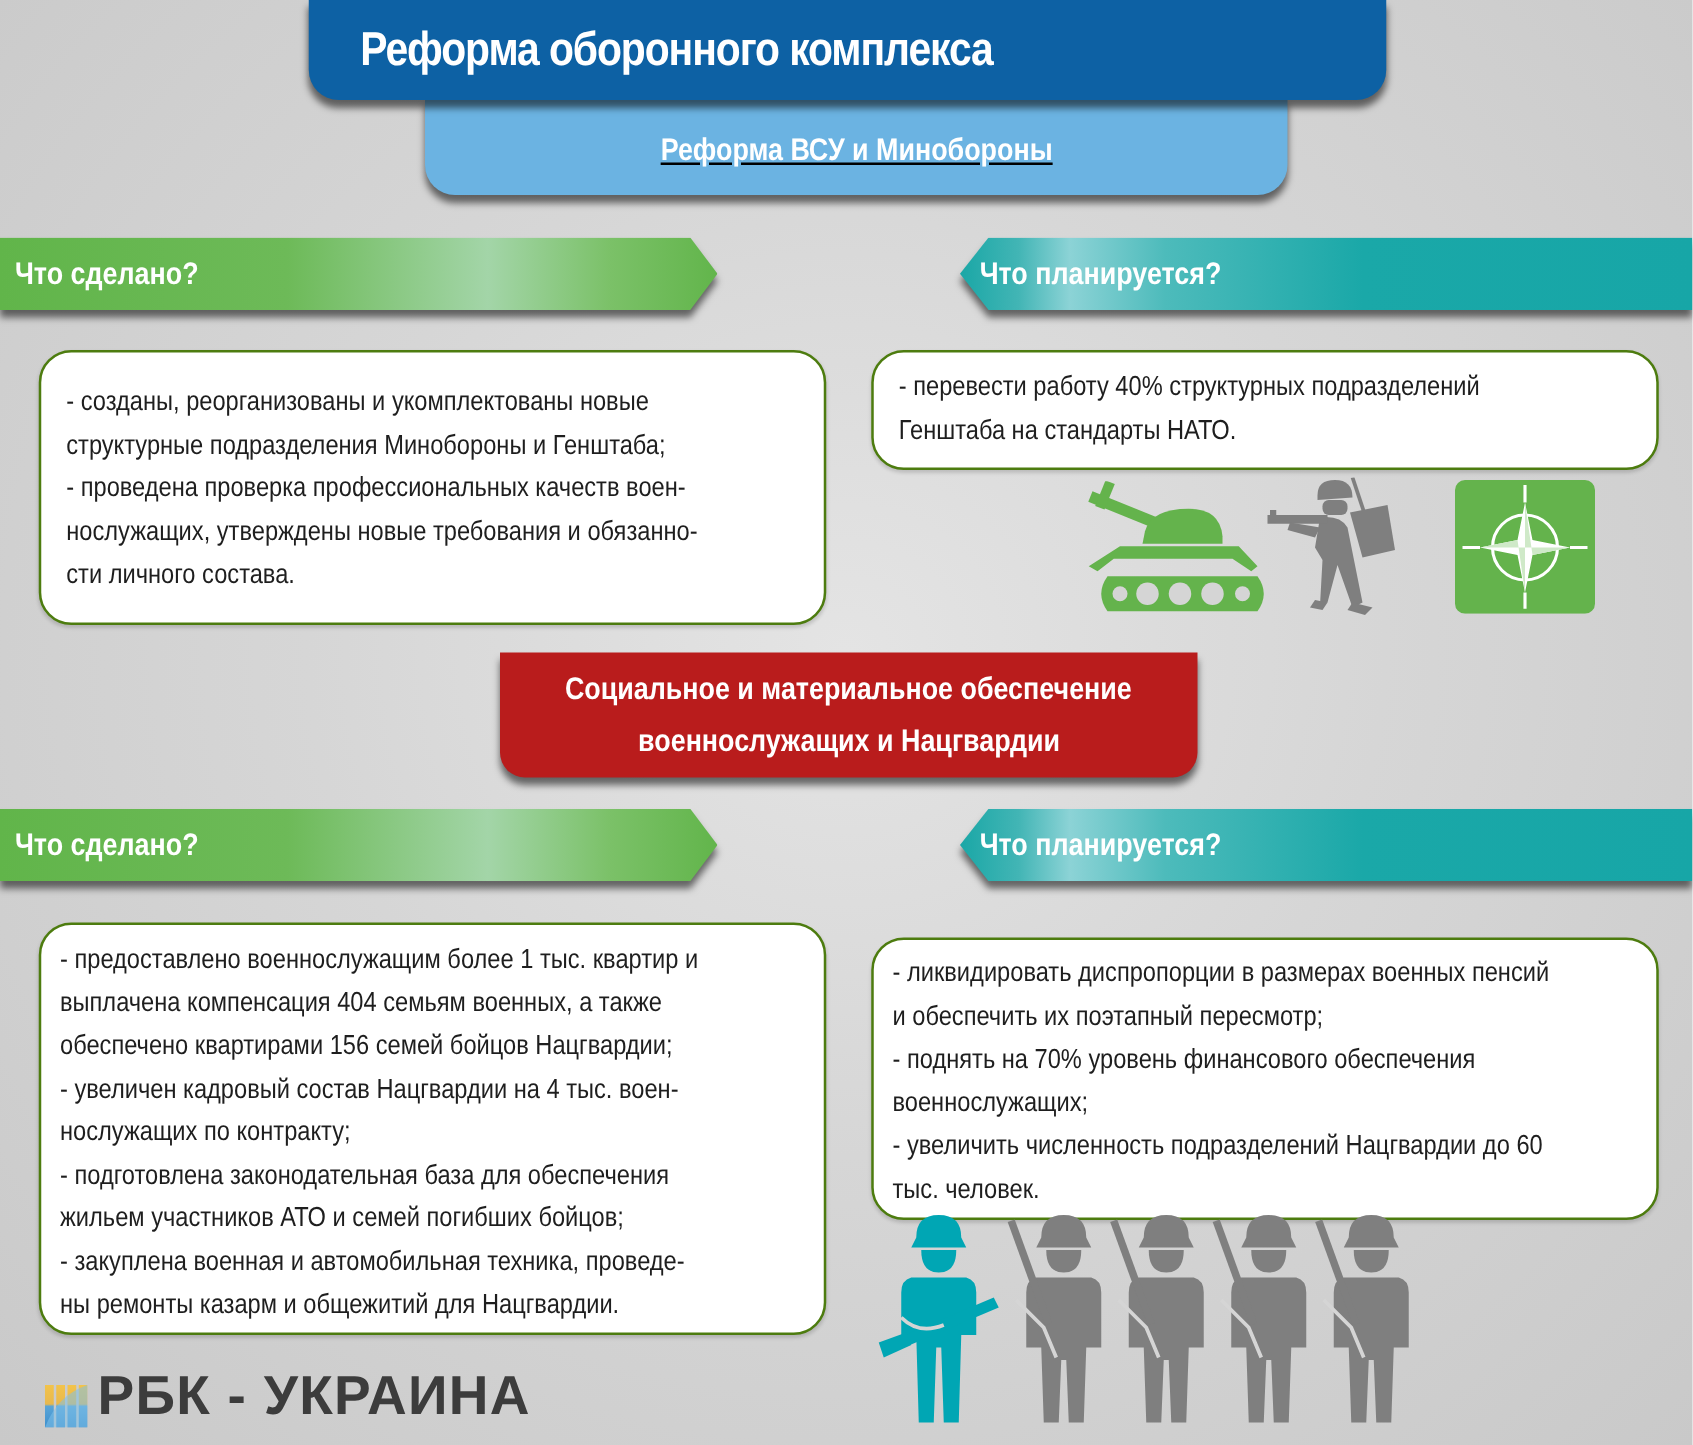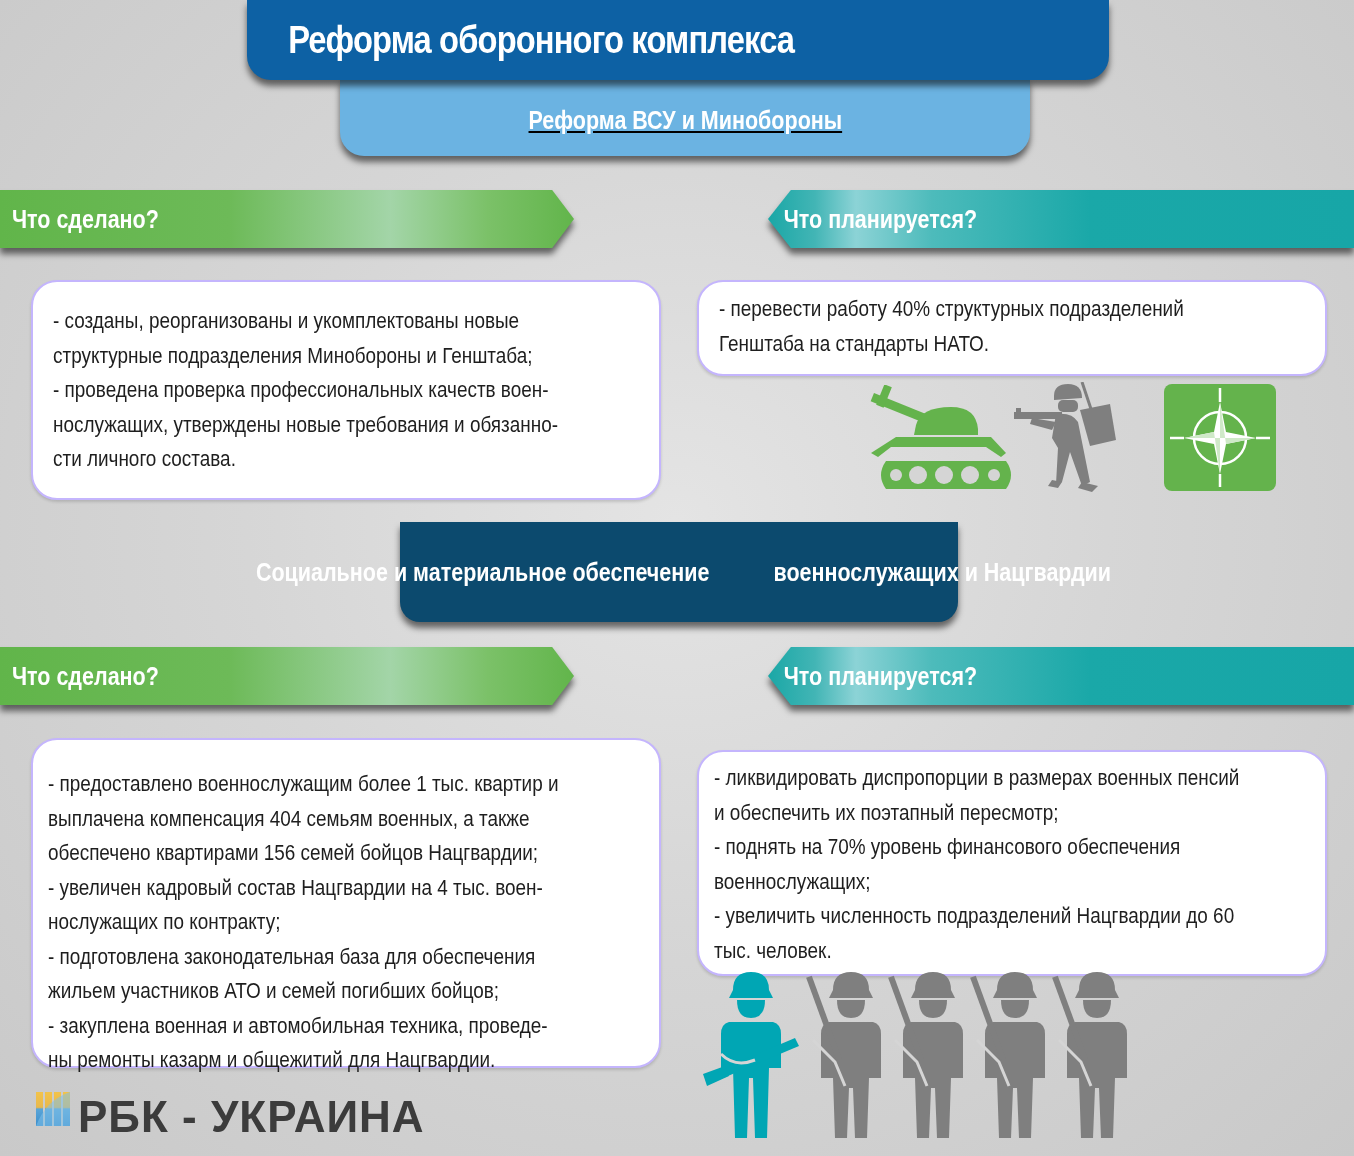--- a/index.html
+++ b/index.html
@@ -58,49 +58,49 @@
     clip-path: polygon(3.9% 0, 100% 0, 100% 100%, 3.9% 100%, 0 50%);
   }
   .ribbon-label {
     color: #fff; font-size: 25px; font-weight: bold;
     transform: scaleX(0.86); white-space: nowrap;
   }
 
   
   .card {
     background: #fff;
-    border: 2px solid #c4b5fd;
+    border: 2px solid #4d7c0f;
     border-radius: 26px;
     box-shadow: 0 2px 3px rgba(0,0,0,0.15);
     padding: 16px 20px;
   }
   .card p {
     color: #1e1e1e; font-size: 22px; line-height: 34.5px;
     transform-origin: left center;
   }
   .card .line {
     display: block; white-space: nowrap;
     transform: scaleX(0.86); transform-origin: left center;
   }
 
   
   .mid-banner {
     left: 400px; top: 522px; width: 558px; height: 100px;
-    background: #0c4a6e;
+    background: #b91c1c;
     border-radius: 0 0 20px 20px;
     box-shadow: 0 6px 6px rgba(0,0,0,0.55);
-    display: flex; align-items: center; justify-content: center;
+    display: flex; flex-direction: column; align-items: center; justify-content: center;
   }
   .mid-text {
     color: #fff; font-size: 25px; font-weight: bold; line-height: 42px;
     transform: scaleX(0.86); white-space: nowrap;
   }
 
   
-  .logo { left: 36px; top: 1092px; display: flex; align-items: flex-start; gap: 8px; }
+  .logo { left: 36px; top: 1092px; display: flex; align-items: flex-end; gap: 8px; }
   .logo-text {
     font-size: 44px; font-weight: bold; color: #3c3c3c; letter-spacing: 1px;
     font-family: "Liberation Sans", "DejaVu Sans", sans-serif;
   }
 </style>
 </head>
 <body>
 
 <div class="abs title-banner">
   <span class="title-text">Реформа оборонного комплекса</span>
@@ -190,21 +190,21 @@
   <div class="ribbon-inner" style="padding-right:50px;">
     <span class="ribbon-label">Что сделано?</span>
   </div>
 </div>
 <div class="abs ribbon ribbon-teal" style="left:768px; top:647px; width:586px;">
   <div class="ribbon-inner">
     <span class="ribbon-label">Что планируется?</span>
   </div>
 </div>
 
-<div class="abs card" style="left:31px; top:738px; width:630px; height:330px; padding-top:27px; padding-left:15px;">
+<div class="abs card" style="left:31px; top:738px; width:630px; height:330px; padding-top:10px; padding-left:15px;">
   <p>
     <span class="line">- предоставлено военнослужащим более 1 тыс. квартир и</span>
     <span class="line">выплачена компенсация 404 семьям военных, а также</span>
     <span class="line">обеспечено квартирами 156 семей бойцов Нацгвардии;</span>
     <span class="line">- увеличен кадровый состав Нацгвардии на 4 тыс. воен-</span>
     <span class="line">нослужащих по контракту;</span>
     <span class="line">- подготовлена законодательная база для обеспечения</span>
     <span class="line">жильем участников АТО и семей погибших бойцов;</span>
     <span class="line">-  закуплена военная и автомобильная техника, проведе-</span>
     <span class="line">ны ремонты казарм и общежитий для Нацгвардии.</span>

